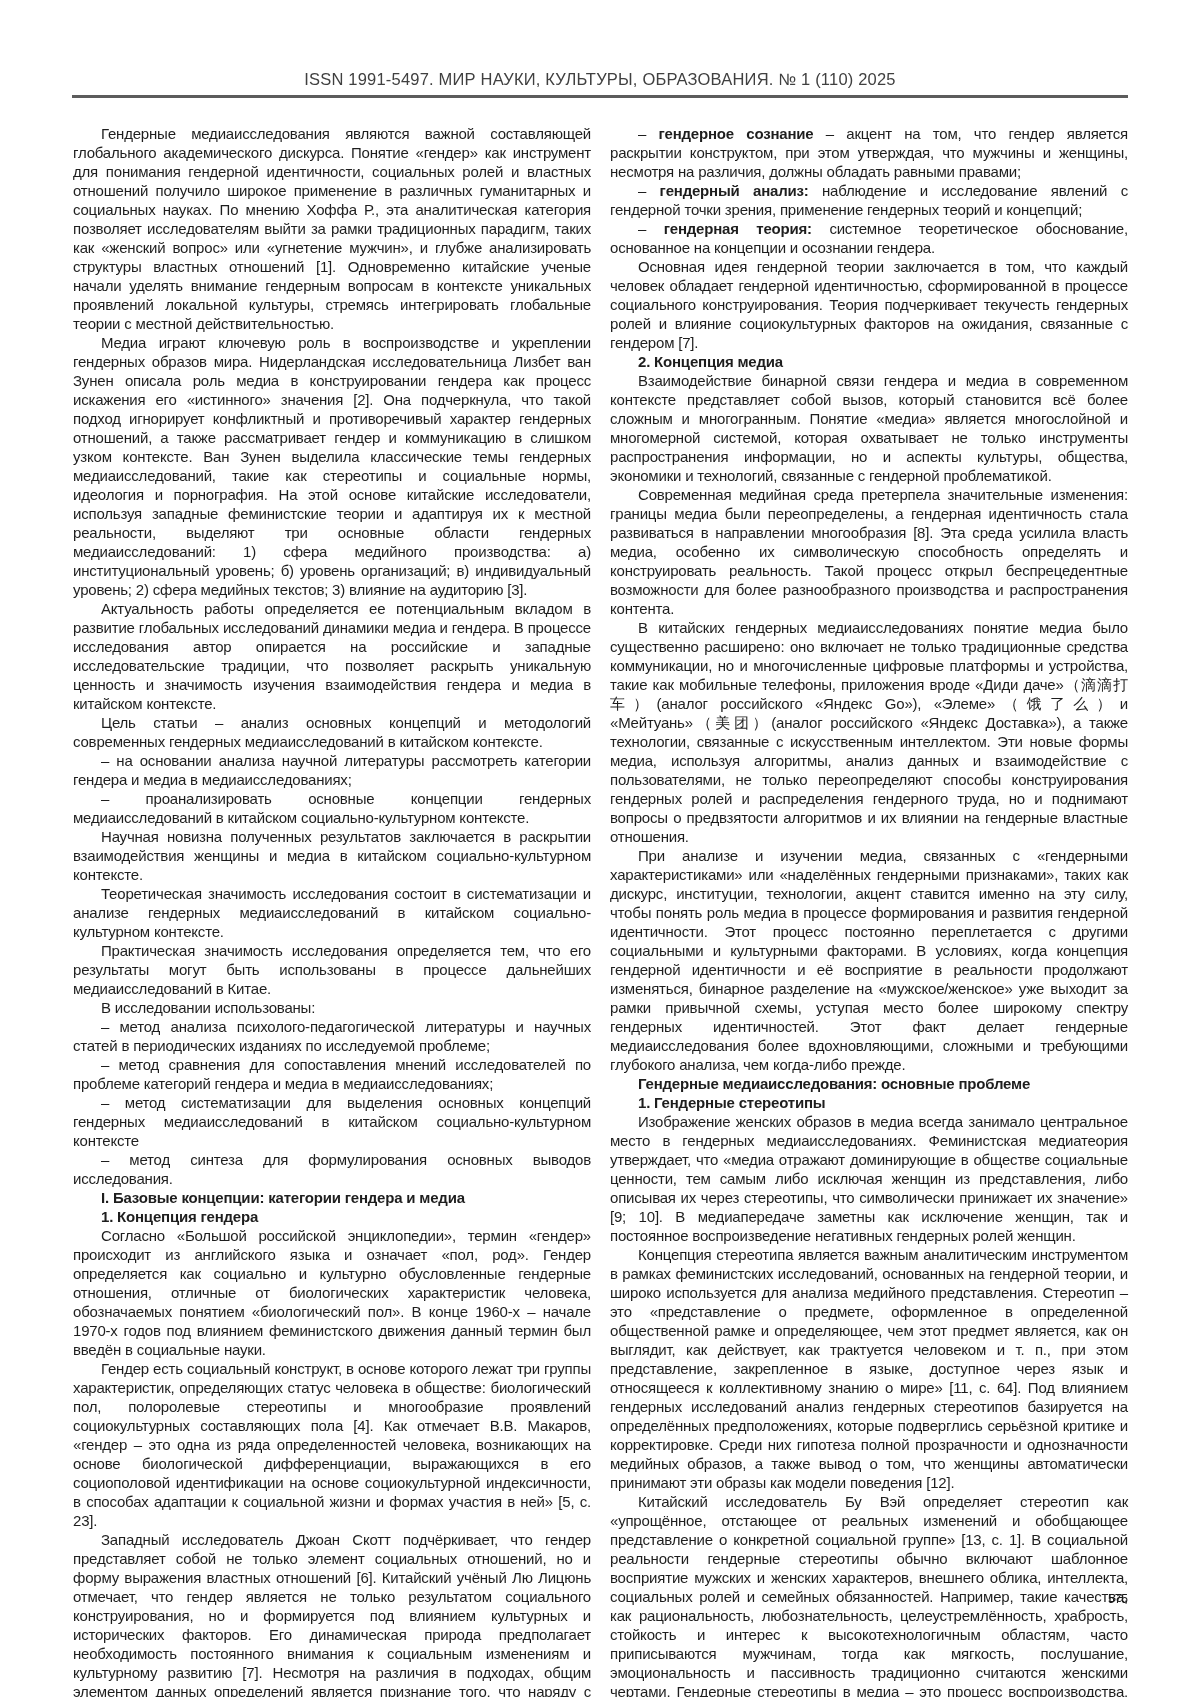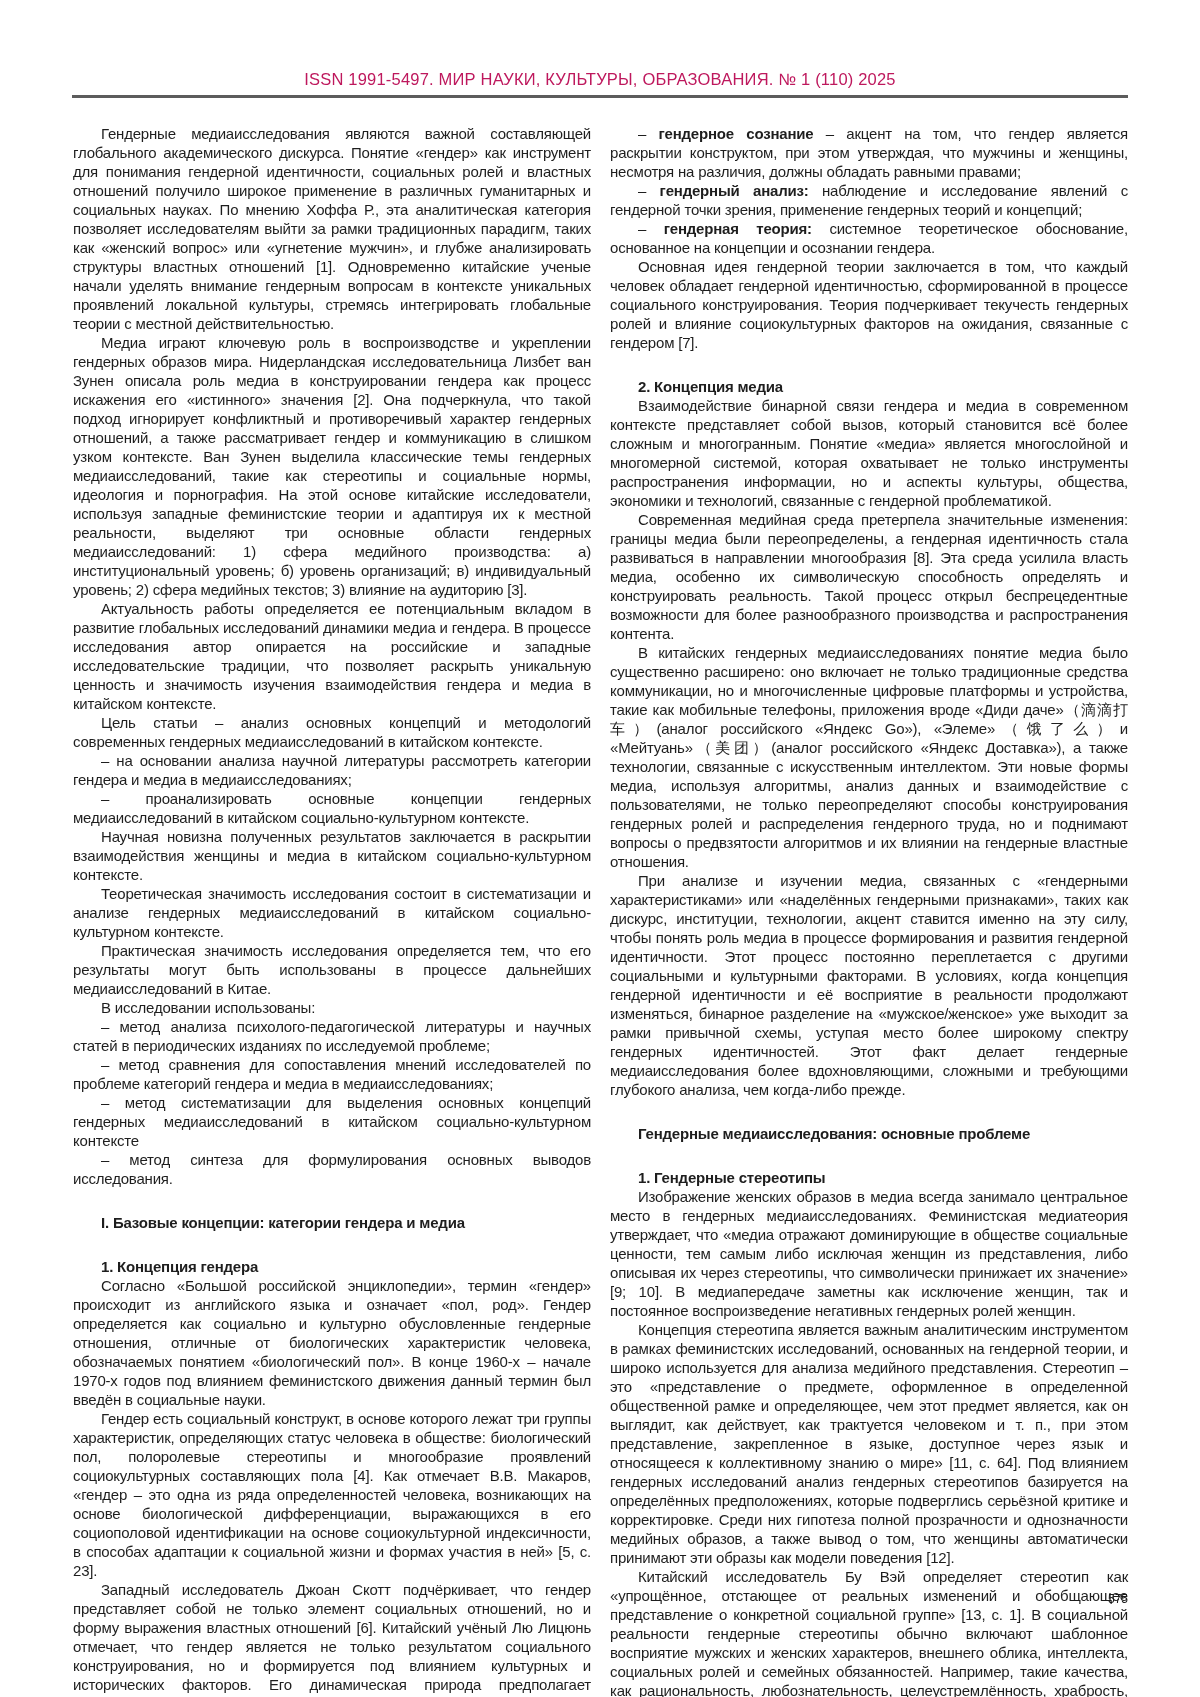--- a/index.html
+++ b/index.html
@@ -17,21 +17,21 @@
     overflow: hidden;
   }
   .journal-header {
     position: absolute;
     top: 70px;
     left: 72px;
     width: 1056px;
     text-align: center;
     font-size: 16.5px;
     letter-spacing: 0.2px;
-    color: #be185d;
+    color: #404040;
     white-space: nowrap;
   }
   .header-rule {
     position: absolute;
     top: 95px;
     left: 72px;
     width: 1056px;
     height: 3px;
     background: #5c5c5c;
   }
@@ -51,21 +51,20 @@
     text-align: justify;
     hyphens: auto;
     -webkit-hyphens: auto;
   }
   .para {
     margin: 0;
     text-indent: 28px;
   }
   .para.heading {
     font-weight: bold;
-    margin-top: 25px;
   }
   .bold {
     font-weight: bold;
   }
   .page-number {
     position: absolute;
     top: 1592px;
     right: 72px;
     font-size: 12px;
     color: #1a1a1a;

